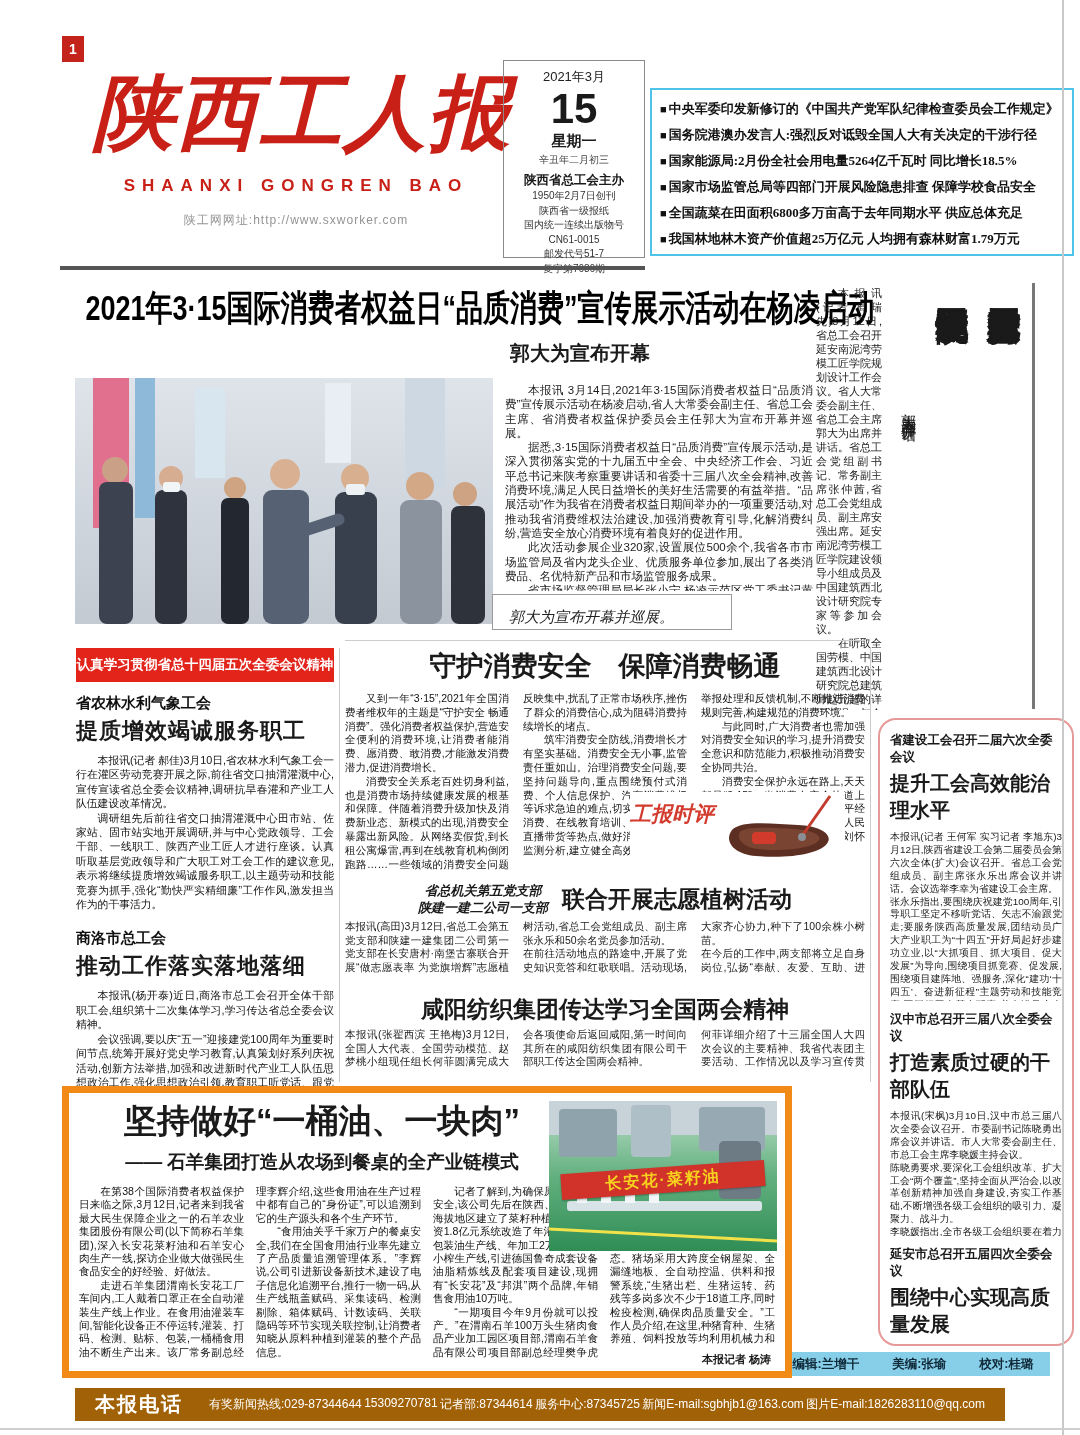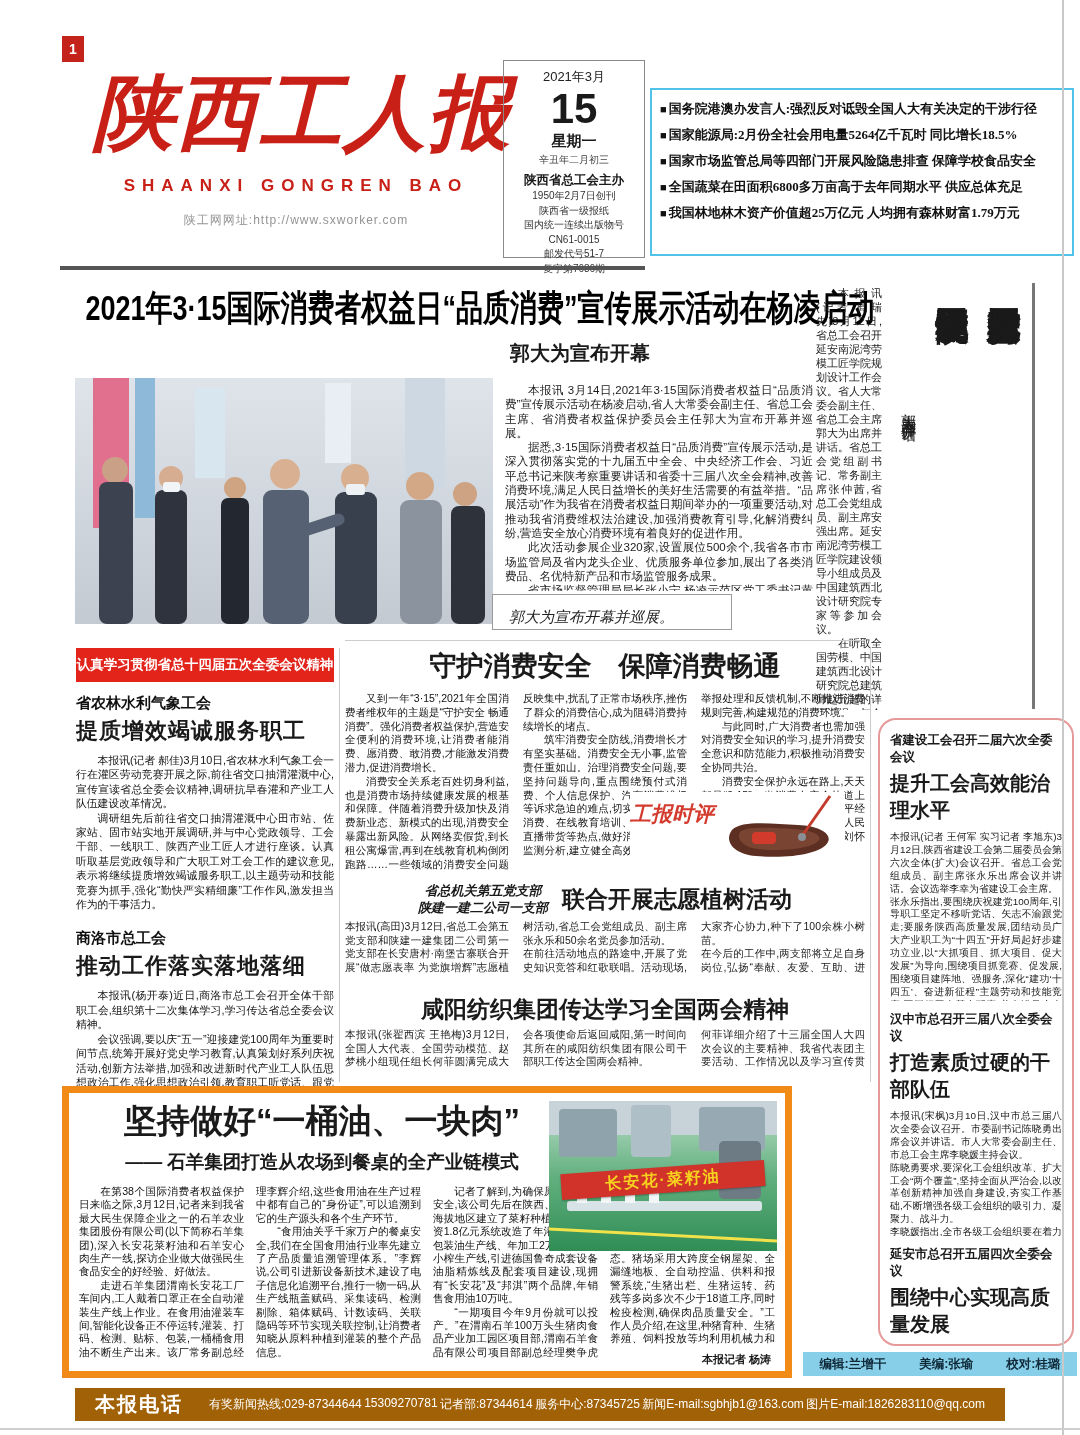--- a/index.html
+++ b/index.html
@@ -95,21 +95,21 @@
 
   
   .right-box { position:absolute; left:878px; top:718px; width:196px; height:628px;
     border:2px solid #e59999; border-radius:18px; padding:12px 10px; overflow:hidden; }
   .rb-kicker { font-size:12.5px; font-weight:600; }
   .rb-head { font-size:20px; font-weight:900; margin:4px 0 7px 0; }
   .rb-body { font-size:9.9px; line-height:12.9px; text-align:justify; overflow:hidden; }
   .rb-a1 .rb-body { height:170px; } .rb-a2 .rb-body { height:126px; } .rb-a3 .rb-body { height:128px; }
   .right-box .rb-article + .rb-article { margin-top:10px; }
 
-  .editors-strip { position:absolute; left:803px; top:1352px; width:274px; height:24px; background:#87cfe8;
+  .editors-strip { position:absolute; left:776px; top:1352px; width:274px; height:24px; background:#87cfe8;
     display:flex; align-items:center; justify-content:space-around; font-size:12.5px; font-weight:bold; color:#102a3a; }
 
   
   .feature-box { position:absolute; left:62px; top:1086px; width:730px; height:292px; border:7px solid #f28a17;
     background:#fff; }
   .feature-inner { position:relative; width:100%; height:100%; }
   .feature-head { position:absolute; left:18px; top:6px; width:470px; text-align:center; font-size:33px;
     font-weight:900; white-space:nowrap; }
   .feature-sub { position:absolute; left:18px; top:56px; width:470px; text-align:center; font-size:18.5px; font-weight:700; }
   .feature-photo { position:absolute; right:8px; top:8px; width:228px; height:150px; overflow:hidden; background:#9fcdb0; z-index:2; }
@@ -150,20 +150,21 @@
     <div class="db-org">陕西省总工会主办</div>
     <div class="db-s">1950年2月7日创刊</div>
     <div class="db-s">陕西省一级报纸</div>
     <div class="db-s">国内统一连续出版物号</div>
     <div class="db-s">CN61-0015</div>
     <div class="db-s">邮发代号51-7</div>
     <div class="db-s">复字第7686期</div>
   </div>
 
   <div class="news-box">
+    <div class="news-line"><span class="bullet"></span><span>中央军委印发新修订的《中国共产党军队纪律检查委员会工作规定》</span></div>
     <div class="news-line"><span class="bullet"></span><span>国务院港澳办发言人:强烈反对诋毁全国人大有关决定的干涉行径</span></div>
     <div class="news-line"><span class="bullet"></span><span>国家能源局:2月份全社会用电量5264亿千瓦时 同比增长18.5%</span></div>
     <div class="news-line"><span class="bullet"></span><span>国家市场监管总局等四部门开展风险隐患排查 保障学校食品安全</span></div>
     <div class="news-line"><span class="bullet"></span><span>全国蔬菜在田面积6800多万亩高于去年同期水平 供应总体充足</span></div>
     <div class="news-line"><span class="bullet"></span><span>我国林地林木资产价值超25万亿元 人均拥有森林财富1.79万元</span></div>
   </div>
   <div class="header-rule"></div>
 
   <div class="lead-headline">2021年3·15国际消费者权益日“品质消费”宣传展示活动在杨凌启动</div>
   <div class="lead-subhead">郭大为宣布开幕</div>

